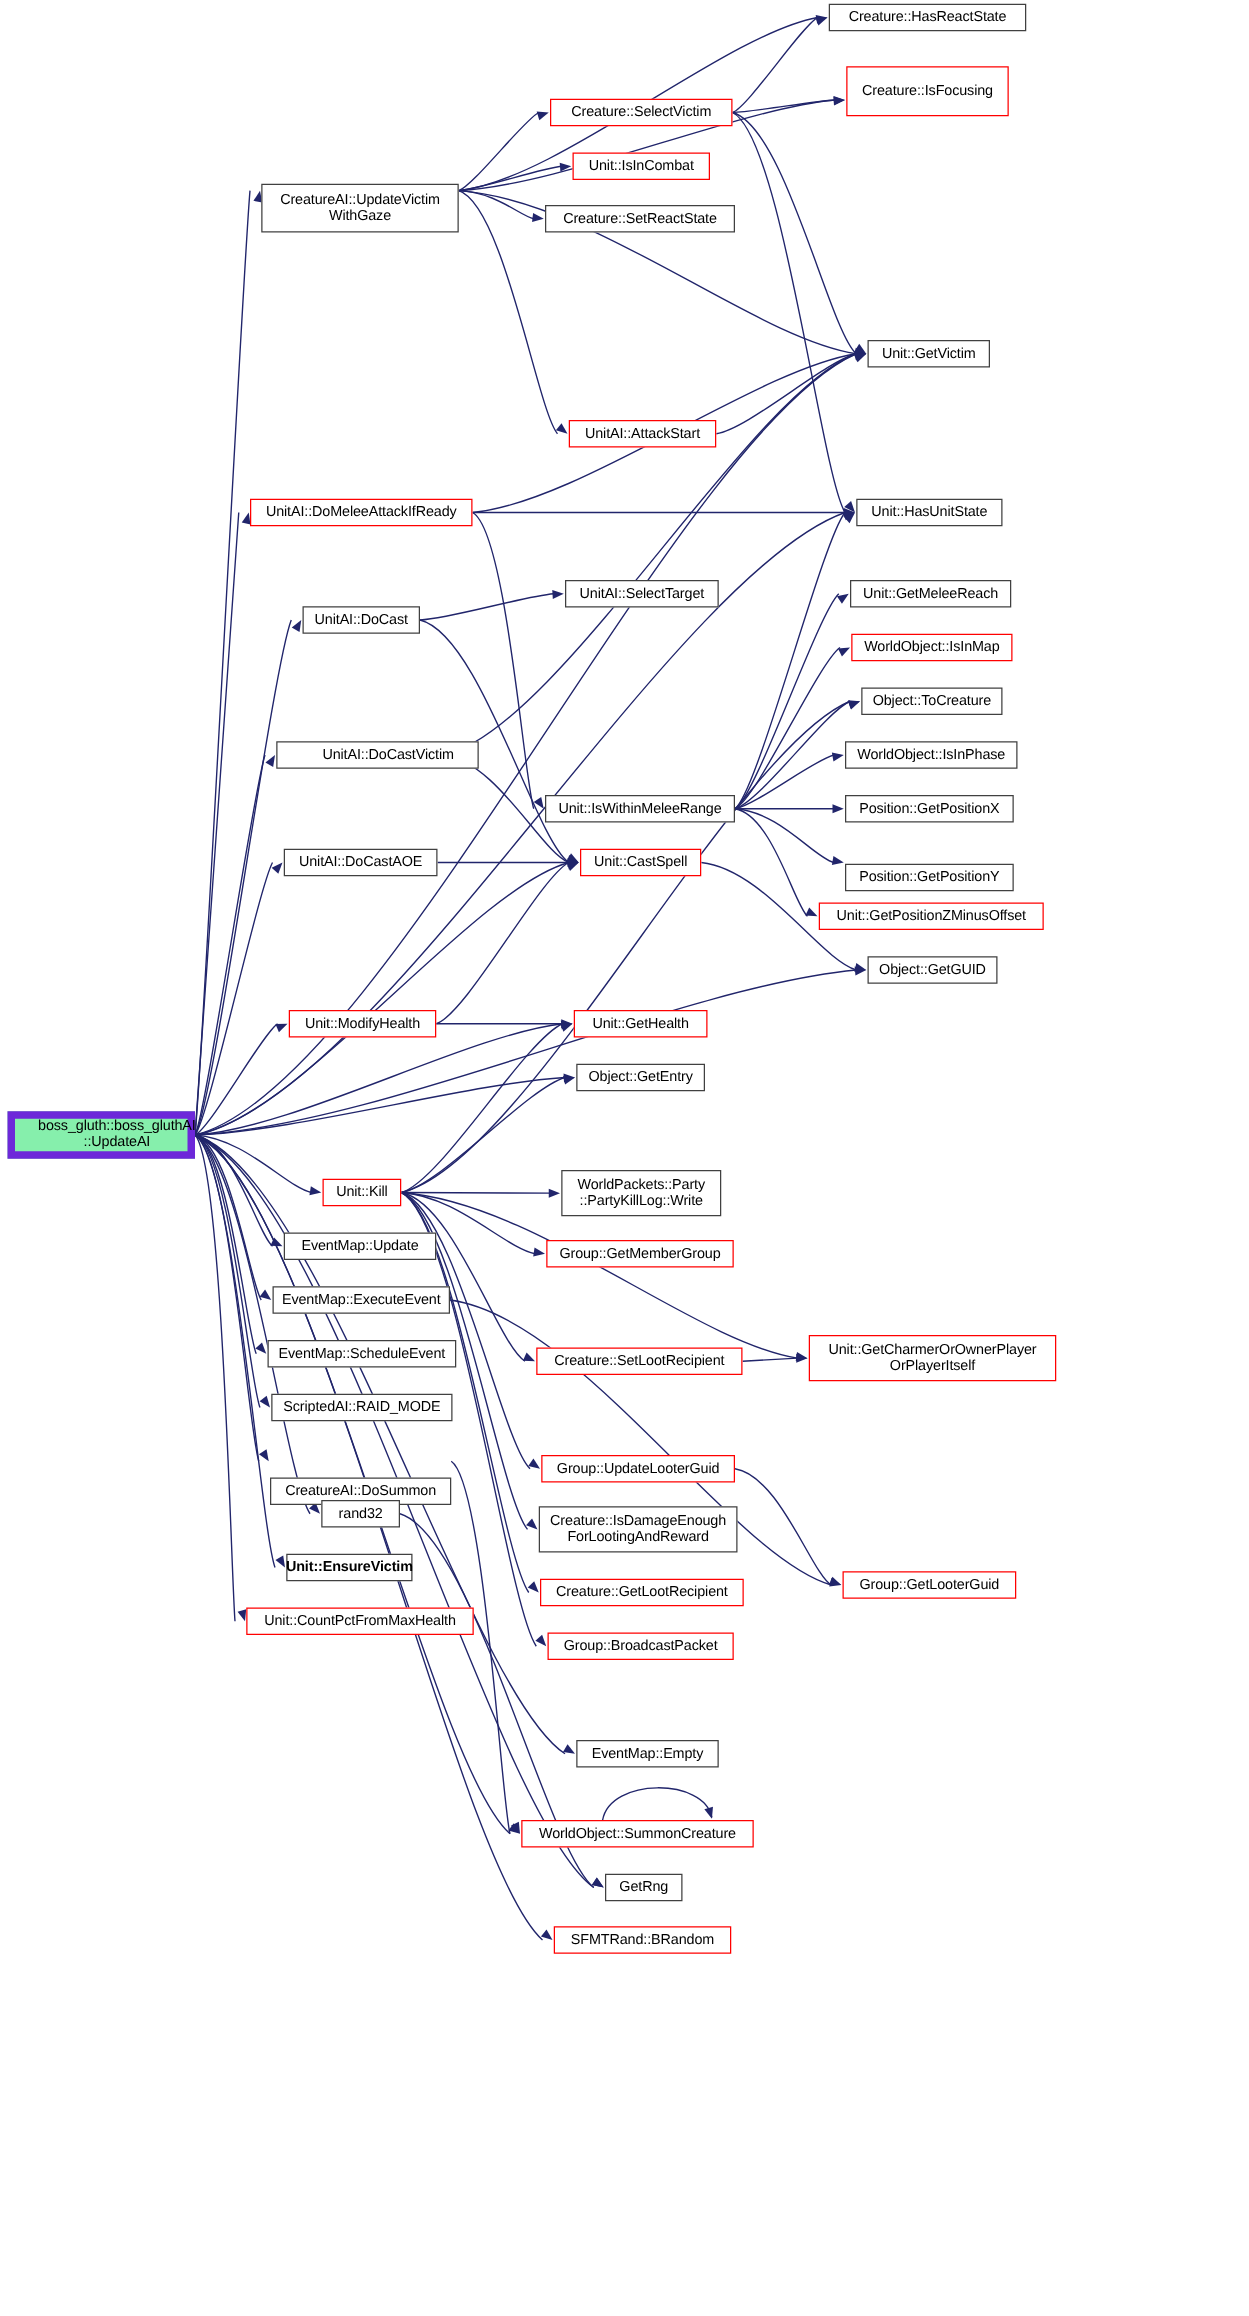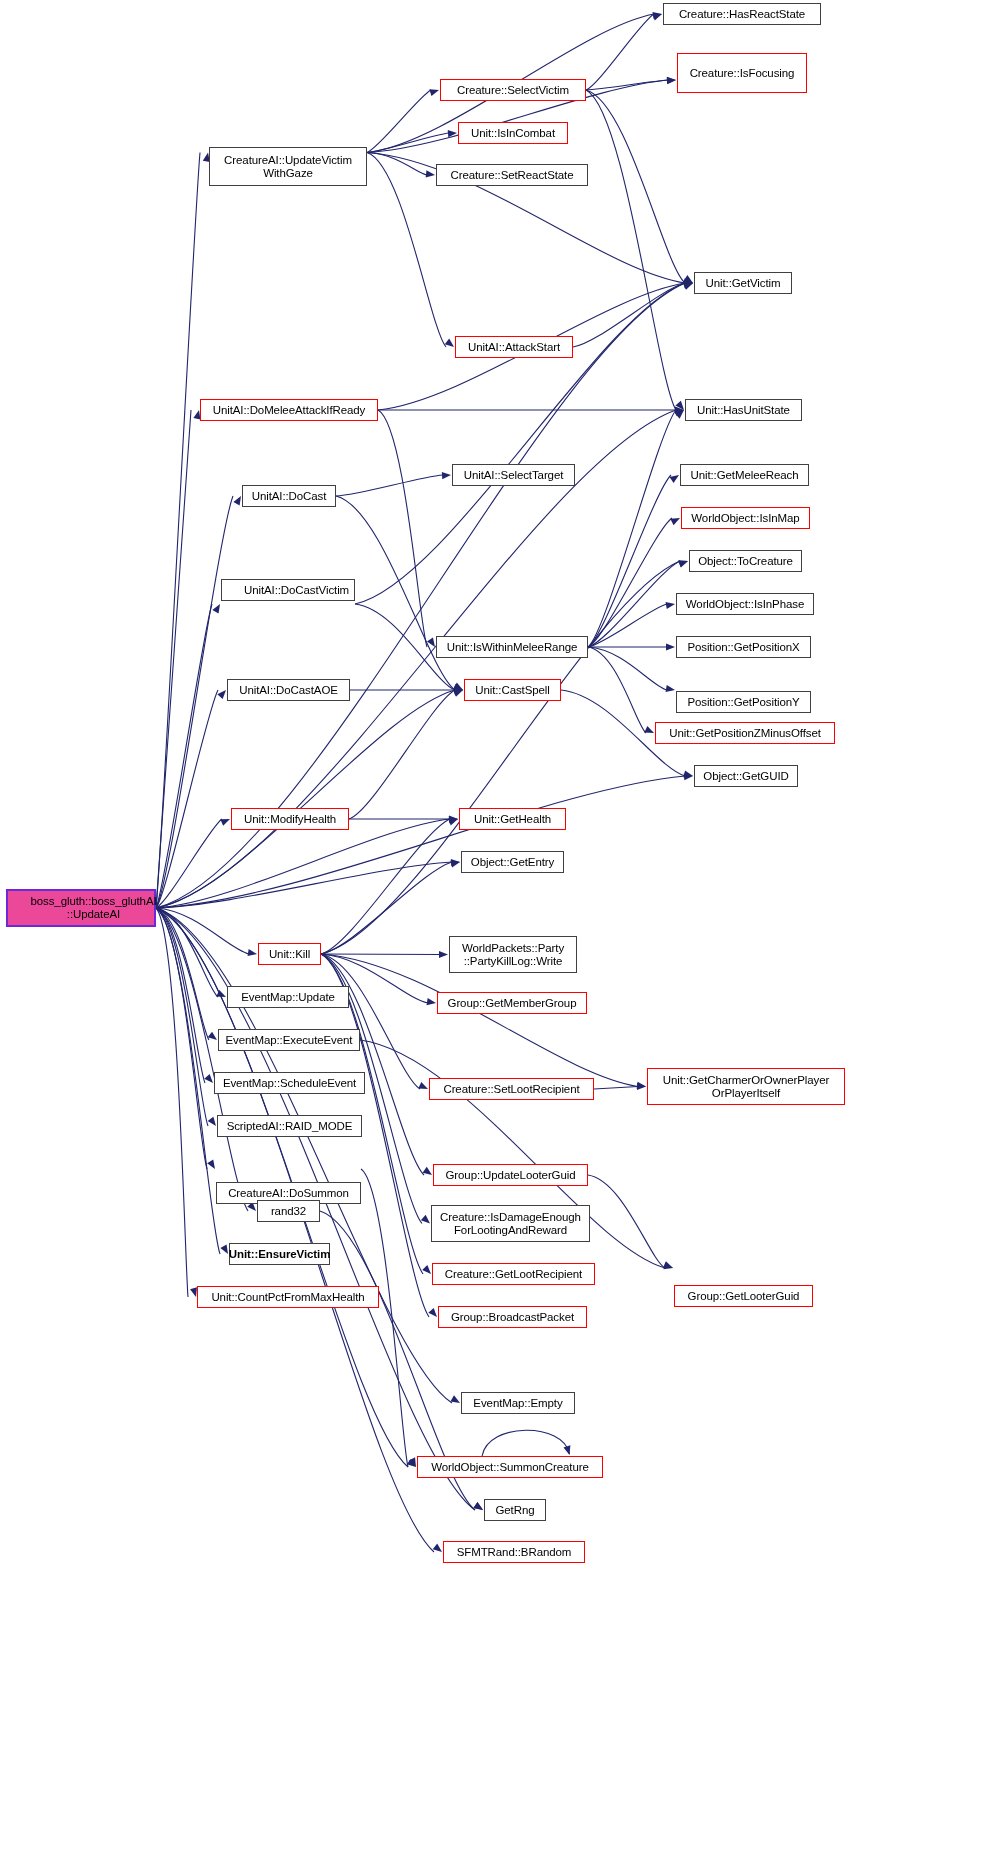--- a/index.html
+++ b/index.html
@@ -47,22 +47,22 @@
     color: #000000;
     letter-spacing: -0.1px;
     white-space: pre-line;
     padding: 0 3px;
     z-index: 5;
   }
   .node.red {
     border: 1px solid #ff0000;
   }
   .node.root {
-    background: #ec4899;
-    border: 2px solid #6d28d9;
+    background: #86efac;
+    border: 6px solid #6d28d9;
     padding-left: 28px;
   }
 </style>
 </head>
 <body>
 
 <div id="graph-root">
   <svg id="edge-layer" viewBox="0 0 999 1853" xmlns="http://www.w3.org/2000/svg">
     <g id="edges-group">
         <path d="M156,908 C161.6,862.67 193.44,228.05 200,152.5" class="edge-path"></path>
@@ -225,21 +225,21 @@
       <div class="node" style="left: 436px; top: 164px; width: 152px; height: 22px;">Creature::SetReactState</div>
       <div class="node" style="left: 694px; top: 272px; width: 98px; height: 22px;">Unit::GetVictim</div>
       <div class="node red" style="left: 455px; top: 336px; width: 118px; height: 22px;">UnitAI::AttackStart</div>
       <div class="node red" style="left: 200px; top: 399px; width: 178px; height: 22px;">UnitAI::DoMeleeAttackIfReady</div>
       <div class="node" style="left: 685px; top: 399px; width: 117px; height: 22px;">Unit::HasUnitState</div>
       <div class="node" style="left: 452px; top: 464px; width: 123px; height: 22px;">UnitAI::SelectTarget</div>
       <div class="node" style="left: 242px; top: 485px; width: 94px; height: 22px;">UnitAI::DoCast</div>
       <div class="node" style="left: 680px; top: 464px; width: 129px; height: 22px;">Unit::GetMeleeReach</div>
       <div class="node red" style="left: 681px; top: 507px; width: 129px; height: 22px;">WorldObject::IsInMap</div>
       <div class="node" style="left: 689px; top: 550px; width: 113px; height: 22px;">Object::ToCreature</div>
-      <div class="node" style="left: 221px; top: 579px; width: 134px; height: 22px; padding-left: 20px;">UnitAI::DoCastVictim</div>
+      <div class="node" style="left: 221px; top: 593px; width: 162px; height: 22px; padding-left: 20px;">UnitAI::DoCastVictim</div>
       <div class="node" style="left: 676px; top: 593px; width: 138px; height: 22px;">WorldObject::IsInPhase</div>
       <div class="node" style="left: 436px; top: 636px; width: 152px; height: 22px;">Unit::IsWithinMeleeRange</div>
       <div class="node" style="left: 676px; top: 636px; width: 135px; height: 22px;">Position::GetPositionX</div>
       <div class="node" style="left: 227px; top: 679px; width: 123px; height: 22px;">UnitAI::DoCastAOE</div>
       <div class="node red" style="left: 464px; top: 679px; width: 97px; height: 22px;">Unit::CastSpell</div>
       <div class="node" style="left: 676px; top: 679px; width: 135px; height: 22px; margin-top: 12px;">Position::GetPositionY</div>
       <div class="node red" style="left: 655px; top: 722px; width: 180px; height: 22px;">Unit::GetPositionZMinusOffset</div>
       <div class="node" style="left: 694px; top: 765px; width: 104px; height: 22px;">Object::GetGUID</div>
       <div class="node red" style="left: 231px; top: 808px; width: 118px; height: 22px;">Unit::ModifyHealth</div>
       <div class="node red" style="left: 459px; top: 808px; width: 107px; height: 22px;">Unit::GetHealth</div>
@@ -256,20 +256,20 @@
       <div class="node red" style="left: 647px; top: 1068px; width: 198px; height: 37px;">Unit::GetCharmerOrOwnerPlayer
 OrPlayerItself</div>
       <div class="node" style="left: 216px; top: 1158px; width: 145px; height: 22px; margin-top: 24px;">CreatureAI::DoSummon</div>
       <div class="node red" style="left: 433px; top: 1164px; width: 155px; height: 22px;">Group::UpdateLooterGuid</div>
       <div class="node" style="left: 257px; top: 1200px; width: 63px; height: 22px;">rand32</div>
       <div class="node" style="left: 431px; top: 1205px; width: 159px; height: 37px;">Creature::IsDamageEnough
 ForLootingAndReward</div>
       <div class="node" style="left: 229px; top: 1243px; width: 101px; height: 22px; font-weight: bold;">Unit::EnsureVictim</div>
       <div class="node red" style="left: 432px; top: 1263px; width: 163px; height: 22px;">Creature::GetLootRecipient</div>
       <div class="node red" style="left: 197px; top: 1286px; width: 182px; height: 22px;">Unit::CountPctFromMaxHealth</div>
-      <div class="node red" style="left: 674px; top: 1257px; width: 139px; height: 22px; margin-top: 28px;">Group::GetLooterGuid</div>
+      <div class="node red" style="left: 674px; top: 1257px; width: 139px; height: 22px;">Group::GetLooterGuid</div>
       <div class="node red" style="left: 438px; top: 1306px; width: 149px; height: 22px;">Group::BroadcastPacket</div>
       <div class="node" style="left: 461px; top: 1392px; width: 114px; height: 22px;">EventMap::Empty</div>
       <div class="node red" style="left: 417px; top: 1456px; width: 186px; height: 22px;">WorldObject::SummonCreature</div>
       <div class="node" style="left: 484px; top: 1499px; width: 62px; height: 22px;">GetRng</div>
       <div class="node red" style="left: 443px; top: 1541px; width: 142px; height: 22px;">SFMTRand::BRandom</div>
     </div>
 </div>
 
 </body></html>

